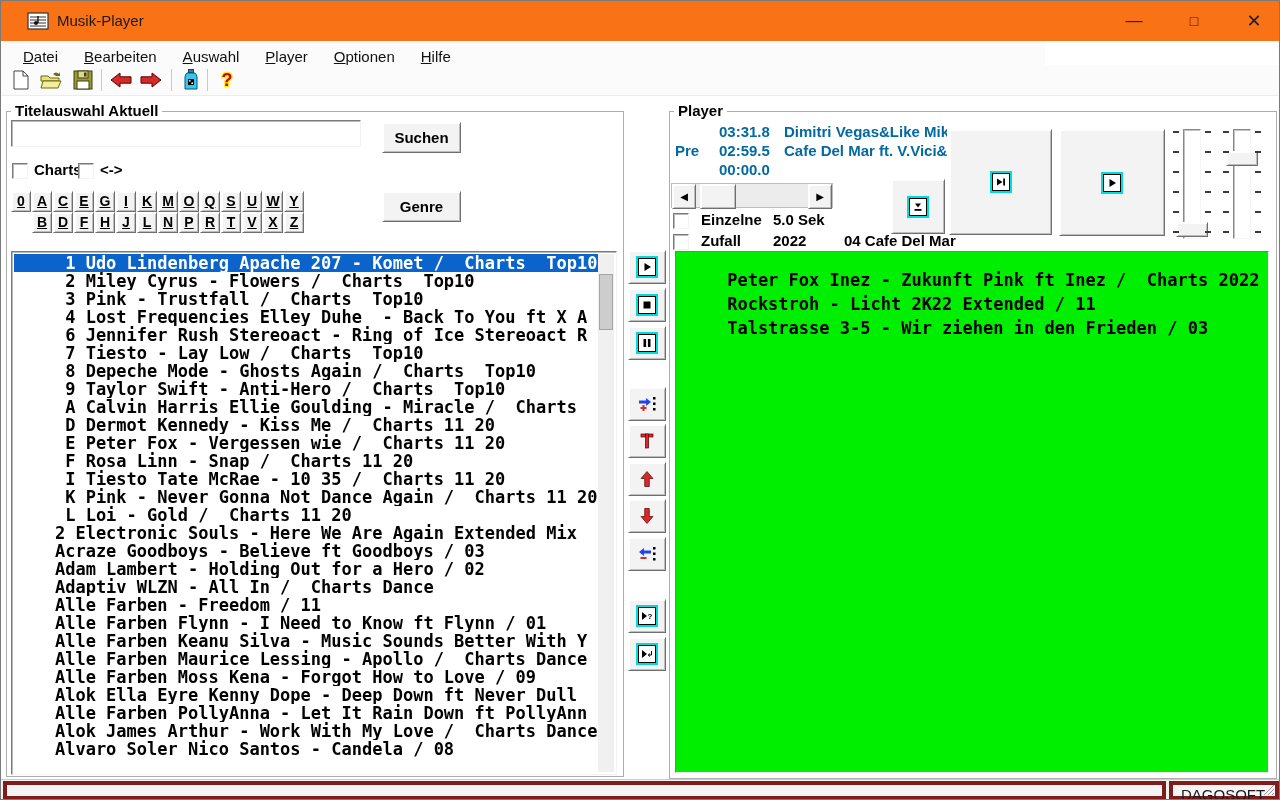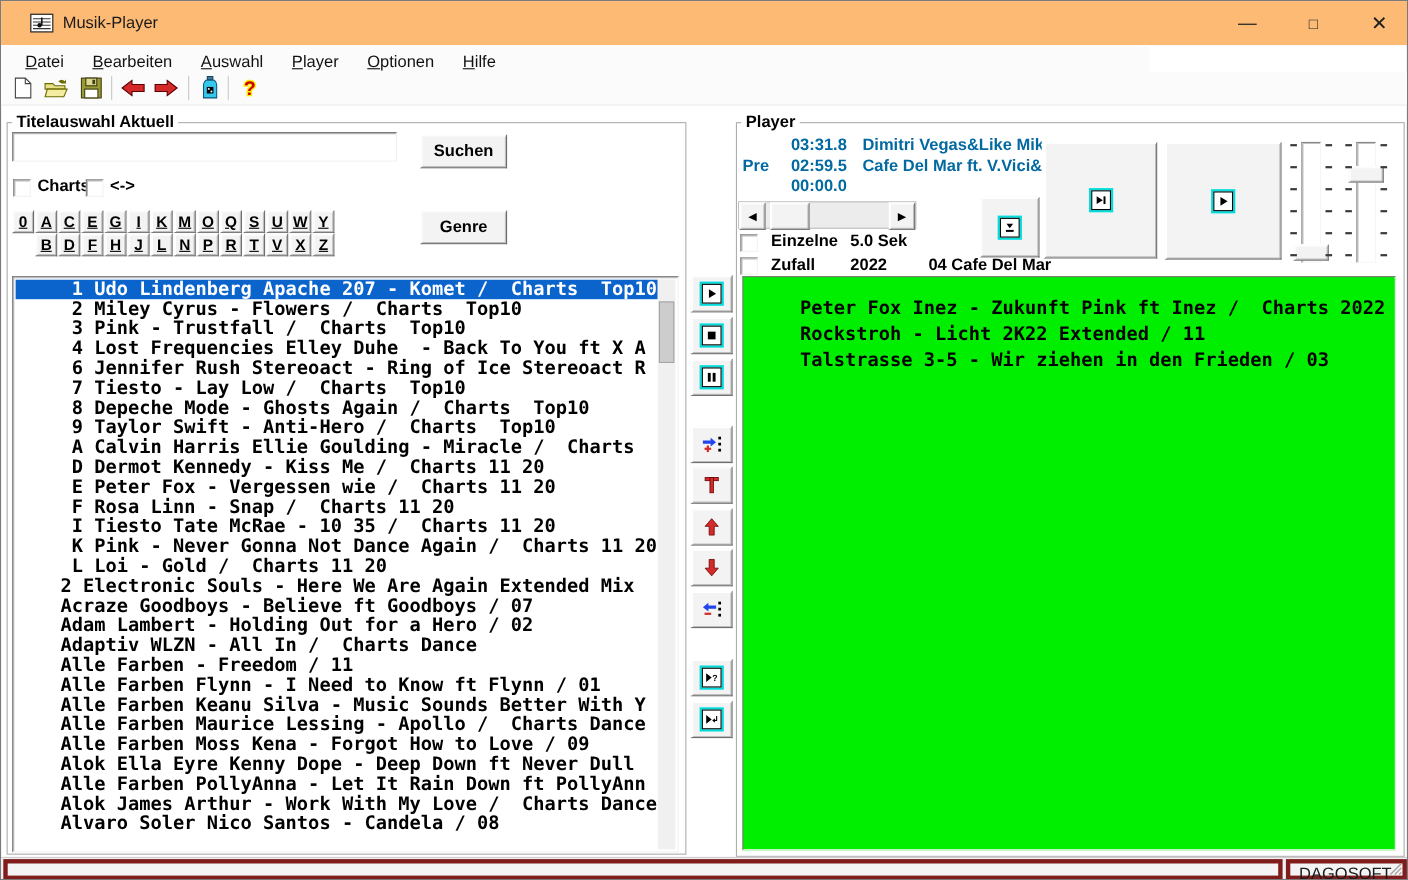--- a/index.html
+++ b/index.html
@@ -1,20 +1,20 @@
 <!DOCTYPE html>
 <html><head>
 <meta charset="utf-8">
 <style>
   html,body{margin:0;padding:0;background:#d7d7d7;}
   #app{position:relative;width:1280px;height:800px;background:#ffffff;
        font-family:"Liberation Sans",sans-serif;overflow:hidden;
        border:1px solid #7a7a7a;box-sizing:border-box;}
   
-  .titlebar{position:absolute;left:0;top:0;width:1280px;height:40px;background:#fdba74;}
+  .titlebar{position:absolute;left:0;top:0;width:1280px;height:40px;background:#f97316;}
   .app-icon{position:absolute;left:26px;top:9px;width:22px;height:22px;}
   .title-text{position:absolute;left:56px;top:11px;font-size:15px;color:#1a1a1a;}
   .win-btn{position:absolute;top:0;width:46px;height:40px;display:flex;align-items:center;justify-content:center;
            font-size:17px;color:#1f1f1f;}
   .btn-min{left:1110px;} .btn-max{left:1170px;font-size:14px;} .btn-close{left:1230px;font-size:18px;}
   
   .menubar{position:absolute;left:0;top:40px;width:1044px;height:24px;background:#fbfbfb;
            display:flex;align-items:flex-end;padding-left:22px;box-sizing:border-box;}
   .menu-item{font-size:15px;color:#111;margin-right:26px;}
   
@@ -216,21 +216,21 @@
         <div class="song-row">     8 Depeche Mode - Ghosts Again /  Charts  Top10</div>
         <div class="song-row">     9 Taylor Swift - Anti-Hero /  Charts  Top10</div>
         <div class="song-row">     A Calvin Harris Ellie Goulding - Miracle /  Charts</div>
         <div class="song-row">     D Dermot Kennedy - Kiss Me /  Charts 11 20</div>
         <div class="song-row">     E Peter Fox - Vergessen wie /  Charts 11 20</div>
         <div class="song-row">     F Rosa Linn - Snap /  Charts 11 20</div>
         <div class="song-row">     I Tiesto Tate McRae - 10 35 /  Charts 11 20</div>
         <div class="song-row">     K Pink - Never Gonna Not Dance Again /  Charts 11 20</div>
         <div class="song-row">     L Loi - Gold /  Charts 11 20</div>
         <div class="song-row">    2 Electronic Souls - Here We Are Again Extended Mix</div>
-        <div class="song-row">    Acraze Goodboys - Believe ft Goodboys / 07</div>
+        <div class="song-row">    Acraze Goodboys - Believe ft Goodboys / 03</div>
         <div class="song-row">    Adam Lambert - Holding Out for a Hero / 02</div>
         <div class="song-row">    Adaptiv WLZN - All In /  Charts Dance</div>
         <div class="song-row">    Alle Farben - Freedom / 11</div>
         <div class="song-row">    Alle Farben Flynn - I Need to Know ft Flynn / 01</div>
         <div class="song-row">    Alle Farben Keanu Silva - Music Sounds Better With Y</div>
         <div class="song-row">    Alle Farben Maurice Lessing - Apollo /  Charts Dance</div>
         <div class="song-row">    Alle Farben Moss Kena - Forgot How to Love / 09</div>
         <div class="song-row">    Alok Ella Eyre Kenny Dope - Deep Down ft Never Dull</div>
         <div class="song-row">    Alle Farben PollyAnna - Let It Rain Down ft PollyAnn</div>
         <div class="song-row">    Alok James Arthur - Work With My Love /  Charts Dance</div>

